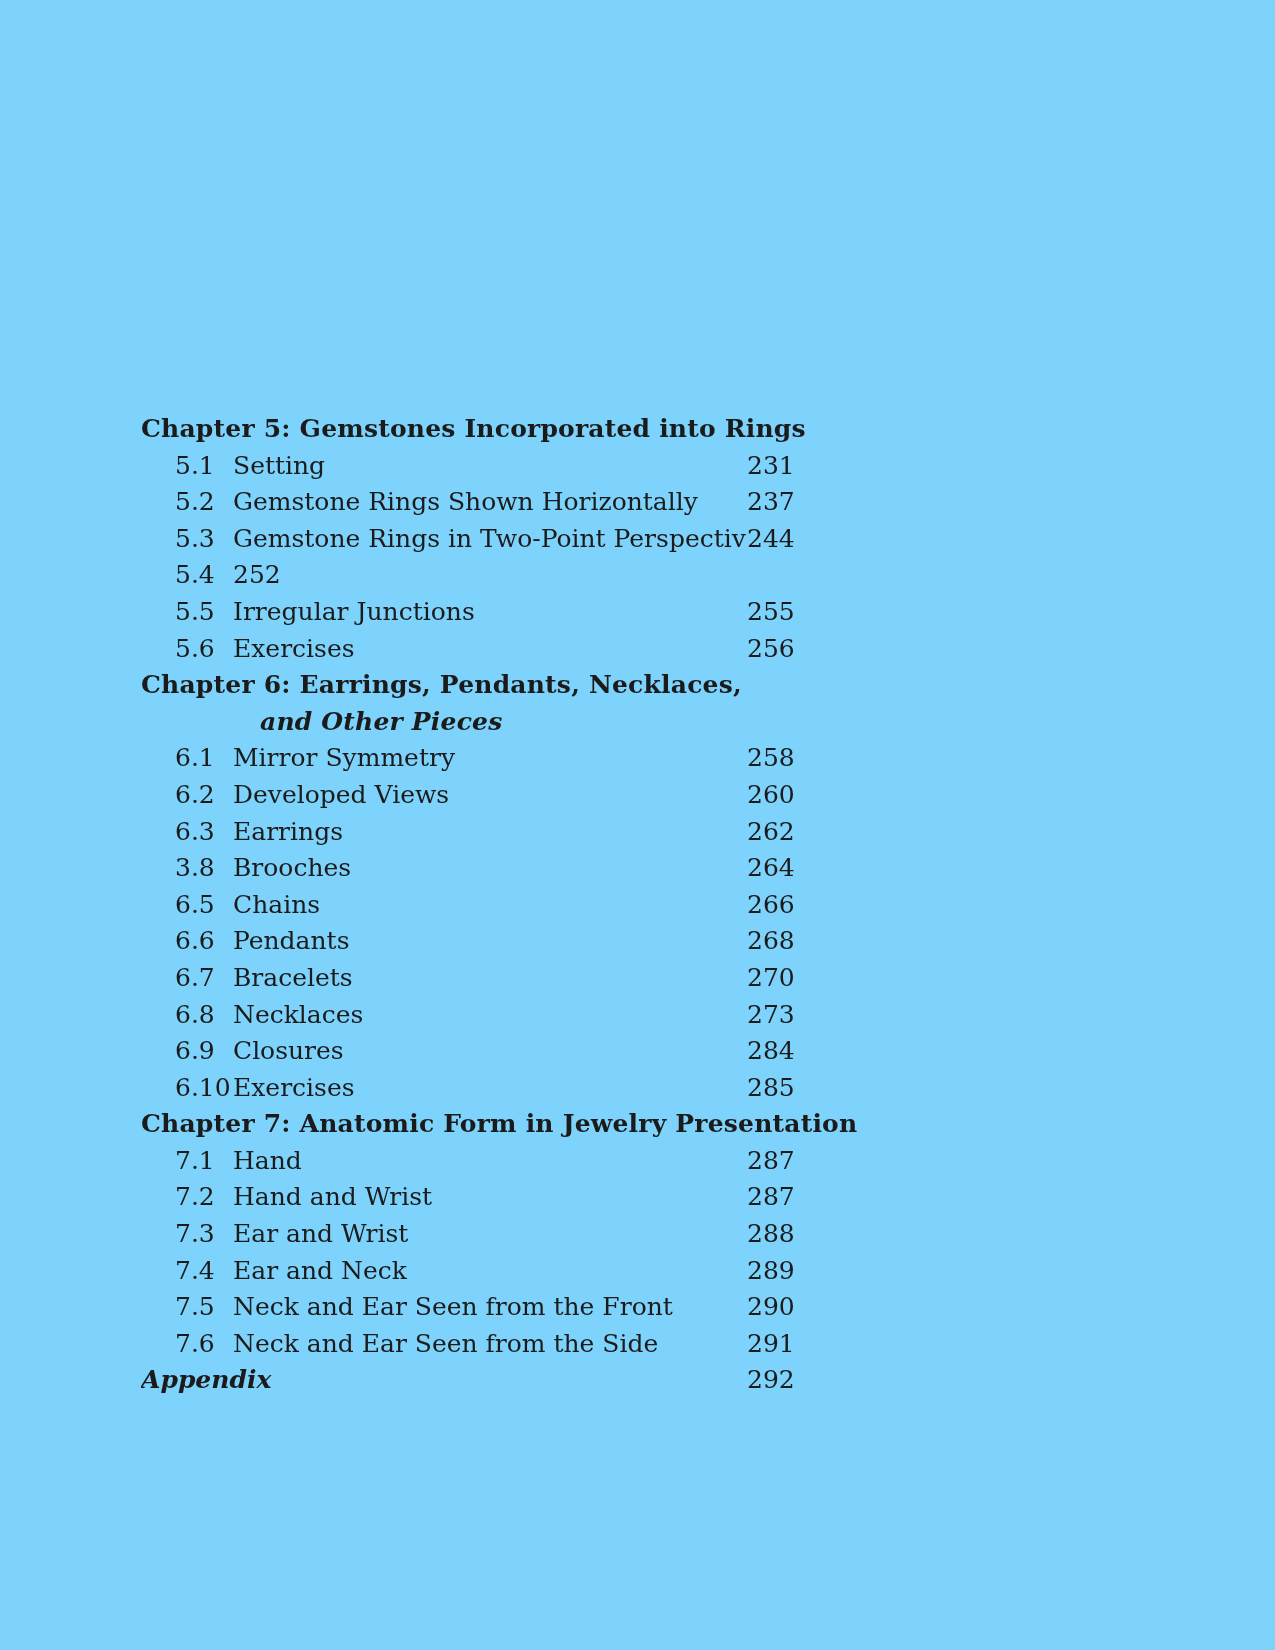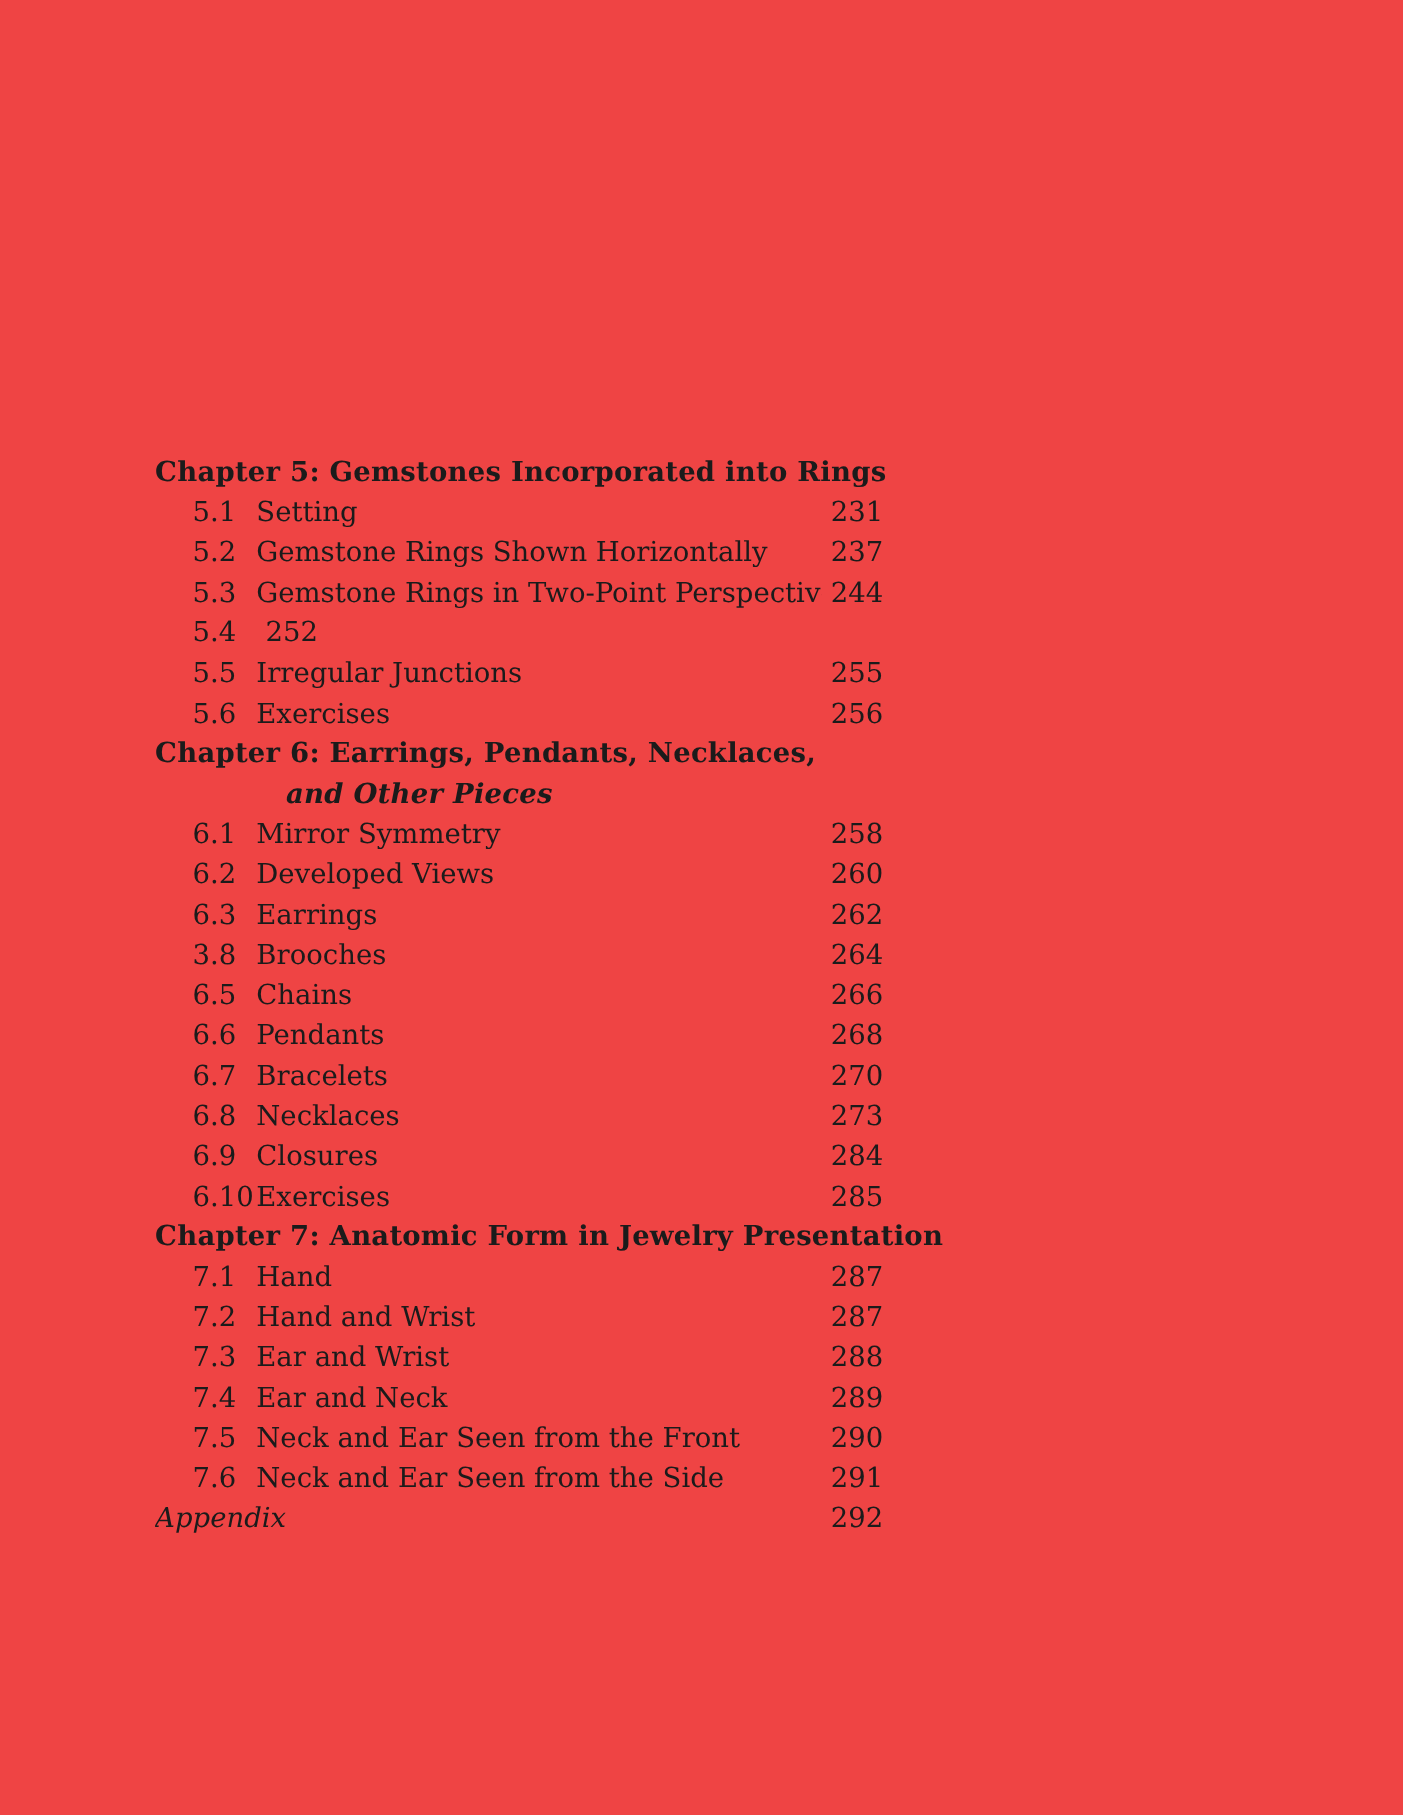--- a/index.html
+++ b/index.html
@@ -4,21 +4,21 @@
 <style>
   html, body {
     margin: 0;
     padding: 0;
     background: #e8e8e8;
   }
   .page-canvas {
     position: relative;
     width: 1275px;
     height: 1650px;
-    background: #ef4444;
+    background: #7dd3fc;
     margin: 0 auto;
     overflow: hidden;
     font-family: "DejaVu Serif", "Liberation Serif", serif;
     color: #1b1b1b;
   }
   .toc {
     position: absolute;
     left: 141px;
     top: 411px;
     width: 662px;
@@ -46,26 +46,26 @@
     padding-left: 34px;
     box-sizing: border-box;
     flex: 0 0 auto;
   }
   .row .title {
     flex: 1 1 auto;
     overflow: hidden;
   }
   .row .page {
     flex: 0 0 auto;
-    text-align: right;
     min-width: 56px;
   }
   .row.backmatter .title {
     font-style: italic;
     padding-left: 0;
+    font-weight: bold;
   }
 </style>
 </head>
 <body>
 
 <div class="page-canvas">
   <div class="toc">
       <div class="toc-section">
         <div class="line heading">Chapter 5: Gemstones Incorporated into Rings</div>
         <div class="line row">

